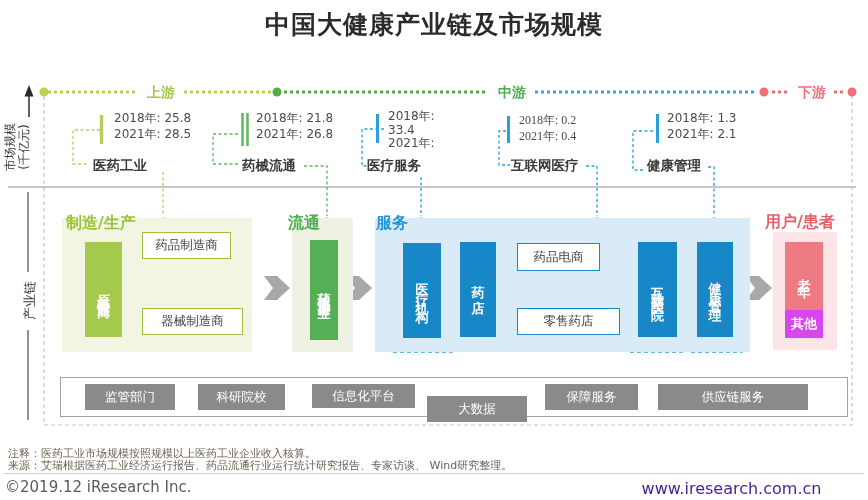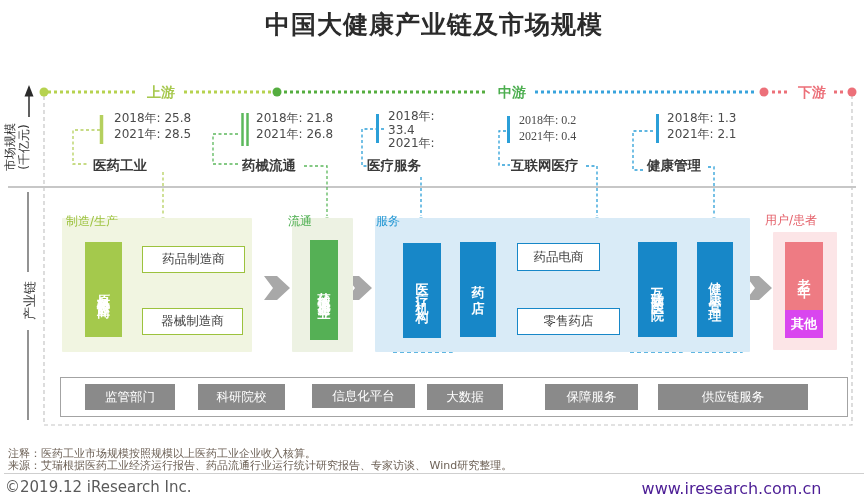--- a/index.html
+++ b/index.html
@@ -6,21 +6,21 @@
   body{width:868px;height:500px;position:relative;background:#fff;
        font-family:"DejaVu Sans","Liberation Sans",sans-serif;color:#333;overflow:hidden;}
   .abs{position:absolute;box-sizing:border-box;}
   .title{left:0;top:8px;width:868px;text-align:center;font-size:25px;font-weight:bold;color:#2b2b2b;letter-spacing:1px;}
   svg.overlay{position:absolute;left:0;top:0;}
   .flow-label{font-size:14px;font-weight:bold;text-align:center;}
   .stat-vals{font-size:12px;line-height:15.5px;color:#4a4a4a;white-space:nowrap;}
   .stat-vals.tri{line-height:13.5px;}
   .stat-vals span{display:block;}
   .stat-label{font-size:13.5px;font-weight:bold;color:#3a3a3a;white-space:nowrap;}
-  .sec-label{font-size:12px;font-weight:normal;white-space:nowrap;}
+  .sec-label{font-size:16px;font-weight:bold;white-space:nowrap;}
   .panel{border-radius:1px;}
   .vbox{display:flex;align-items:center;justify-content:center;color:#fff;font-size:13px;font-weight:bold;}
   .vbox span{writing-mode:vertical-lr;text-orientation:upright;line-height:1;}
   .ls2 span{letter-spacing:2px;} .ls3 span{letter-spacing:3px;} .ls6 span{letter-spacing:5px;}
   .ls10 span{letter-spacing:9px;} .ls16 span{letter-spacing:16px;} .ls8 span{letter-spacing:8px;}
   .blue{background:#1787c8;} .green-a{background:#a4c94c;} .green-b{background:#55b055;}
   .pink-a{background:#ee7b83;} .pink-b{background:#d946ef;}
   .wbox{background:#fff;display:flex;align-items:center;justify-content:center;
         font-size:12.5px;color:#3f3f3f;white-space:nowrap;}
   .wbox.gb{border:1px solid #9cc23d;} .wbox.bb{border:1px solid #1787c8;}
@@ -164,21 +164,21 @@
   <span>2018年: 1.3</span>
     <span>2021年: 2.1</span>
 </div>
 <div class="abs stat-label" style="left:647px;top:157px;">健康管理</div>
 
 <div class="abs panel" style="left:62px;top:218px;width:190px;height:134px;background:#f1f5e1;"></div>
 <div class="abs sec-label" style="left:66px;top:213px;color:#9cc23d;">制造/生产</div>
 <div class="abs vbox green-a ls2" style="left:85px;top:242px;width:37px;height:95px;">
     <span>原材料供应商</span>
   </div>
-<div class="abs wbox gb" style="left:142px;top:246px;width:103px;height:27px;">药品制造商</div>
+<div class="abs wbox gb" style="left:142px;top:232px;width:89px;height:27px;">药品制造商</div>
 <div class="abs wbox gb" style="left:142px;top:308px;width:101px;height:27px;">器械制造商</div>
 
 <div class="abs panel" style="left:292px;top:218px;width:61px;height:134px;background:#edf2e3;"></div>
 <div class="abs sec-label" style="left:288px;top:213px;color:#4cae4f;">流通</div>
 <div class="abs vbox green-b ls3" style="left:310px;top:240px;width:28px;height:100px;">
     <span>药械流通企业</span>
   </div>
 
 <div class="abs panel" style="left:375px;top:218px;width:375px;height:134px;background:#d9ebf7;"></div>
 <div class="abs sec-label" style="left:376px;top:213px;color:#2196d3;">服务</div>
@@ -201,21 +201,21 @@
 <div class="abs panel" style="left:773px;top:232px;width:64px;height:118px;background:#fce5e7;"></div>
 <div class="abs vbox pink-a ls8" style="left:785px;top:242px;width:38px;height:68px;">
     <span>老年</span>
   </div>
 <div class="abs hcenter pink-b" style="left:785px;top:310px;width:38px;height:28px;">其他</div>
 
 <div class="abs" style="left:60px;top:377px;width:788px;height:40px;background:#fff;border:1px solid #a3a3a3;"></div>
 <div class="abs gbox" style="left:85px;top:384px;width:90px;height:26px;">监管部门</div>
 <div class="abs gbox" style="left:198px;top:384px;width:87px;height:26px;">科研院校</div>
 <div class="abs gbox" style="left:312px;top:384px;width:103px;height:24px;">信息化平台</div>
-<div class="abs gbox" style="left:427px;top:384px;width:76px;height:26px;font-family:Liberation Serif, serif;">大数据</div>
+<div class="abs gbox" style="left:427px;top:396px;width:100px;height:26px;font-family:Liberation Serif, serif;">大数据</div>
 <div class="abs gbox" style="left:545px;top:384px;width:93px;height:26px;">保障服务</div>
 <div class="abs gbox" style="left:658px;top:384px;width:150px;height:26px;">供应链服务</div>
 
 <div class="abs foot" style="left:8px;top:446px;">注释：医药工业市场规模按照规模以上医药工业企业收入核算。</div>
 <div class="abs foot" style="left:8px;top:458px;">来源：艾瑞根据医药工业经济运行报告、药品流通行业运行统计研究报告、专家访谈、 Wind研究整理。</div>
 <div class="abs" style="left:4px;top:473px;width:860px;height:0;border-top:1px solid #cfcfcf;"></div>
 <div class="abs copy" style="left:5px;top:478px;">©2019.12 iResearch Inc.</div>
 <div class="abs site" style="left:600px;top:479px;width:263px;">www.iresearch.com.cn</div>
 
 </body></html>

